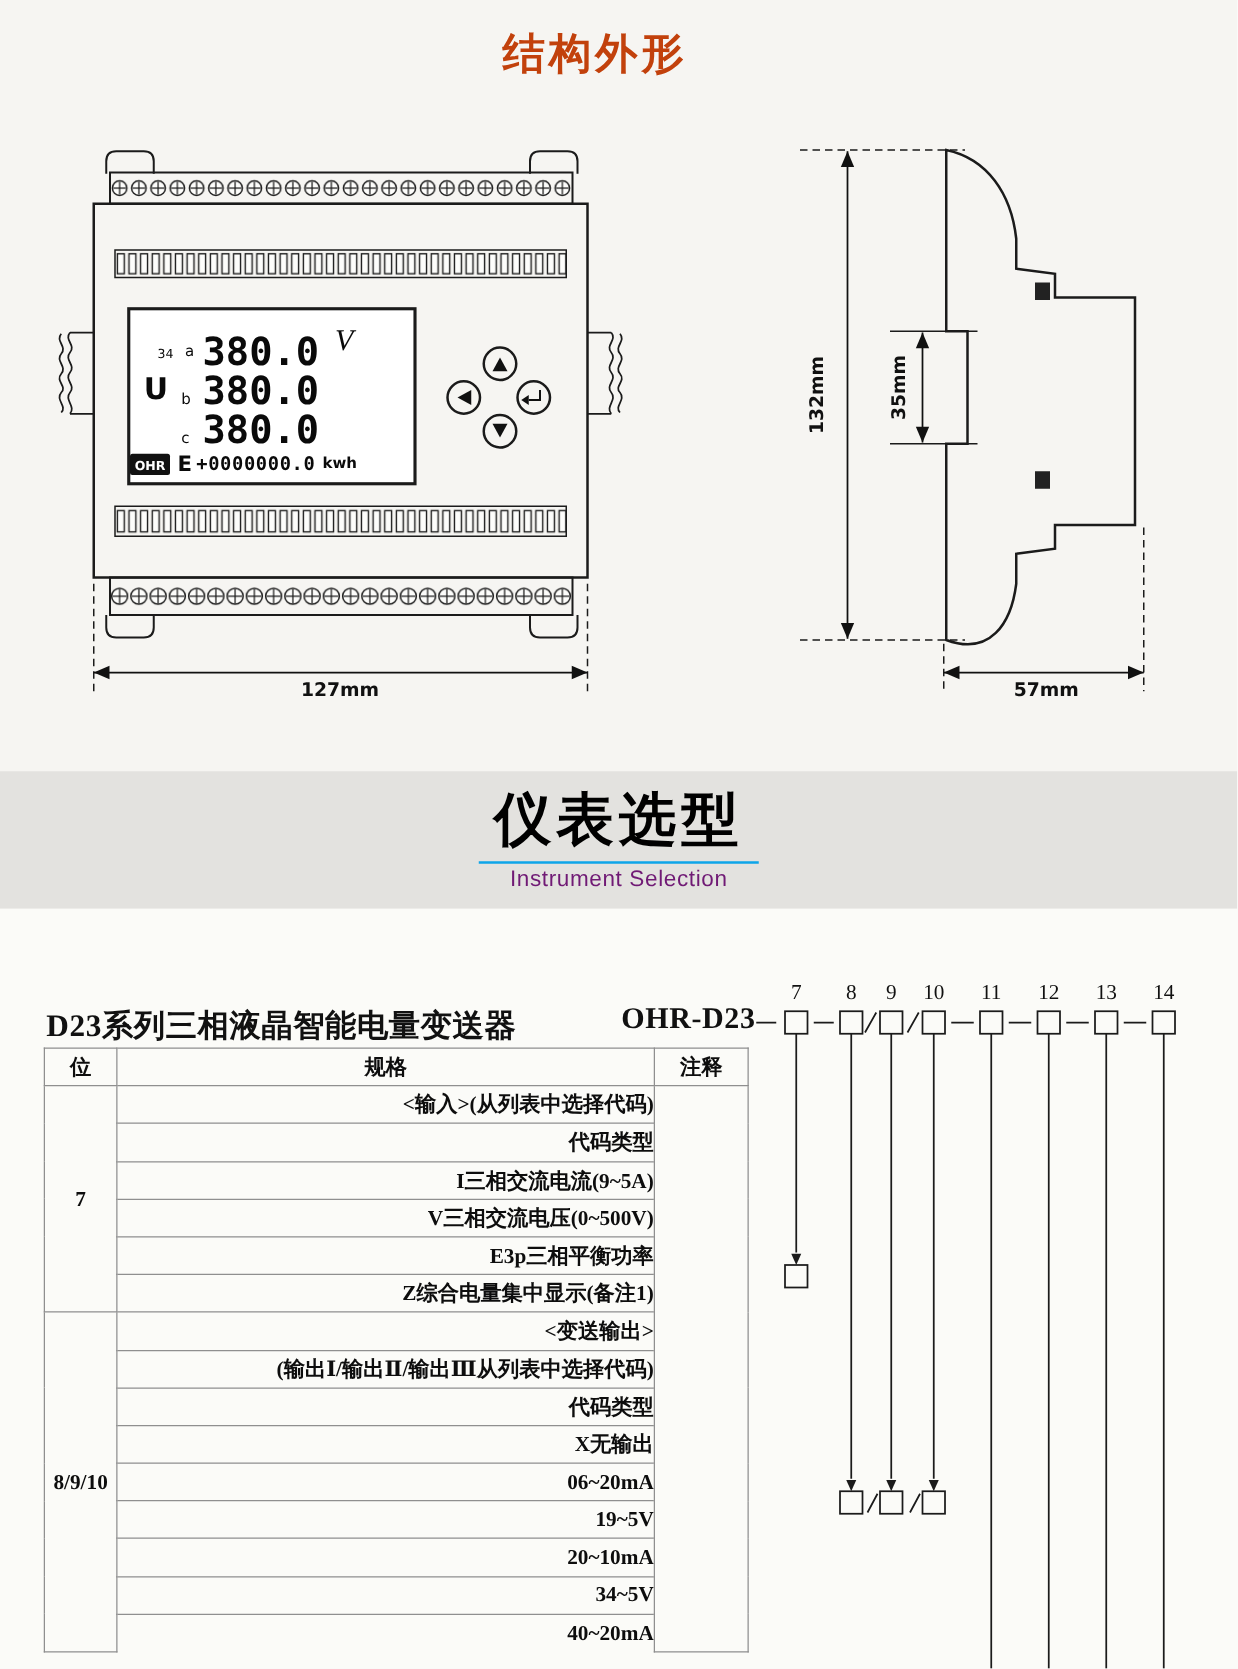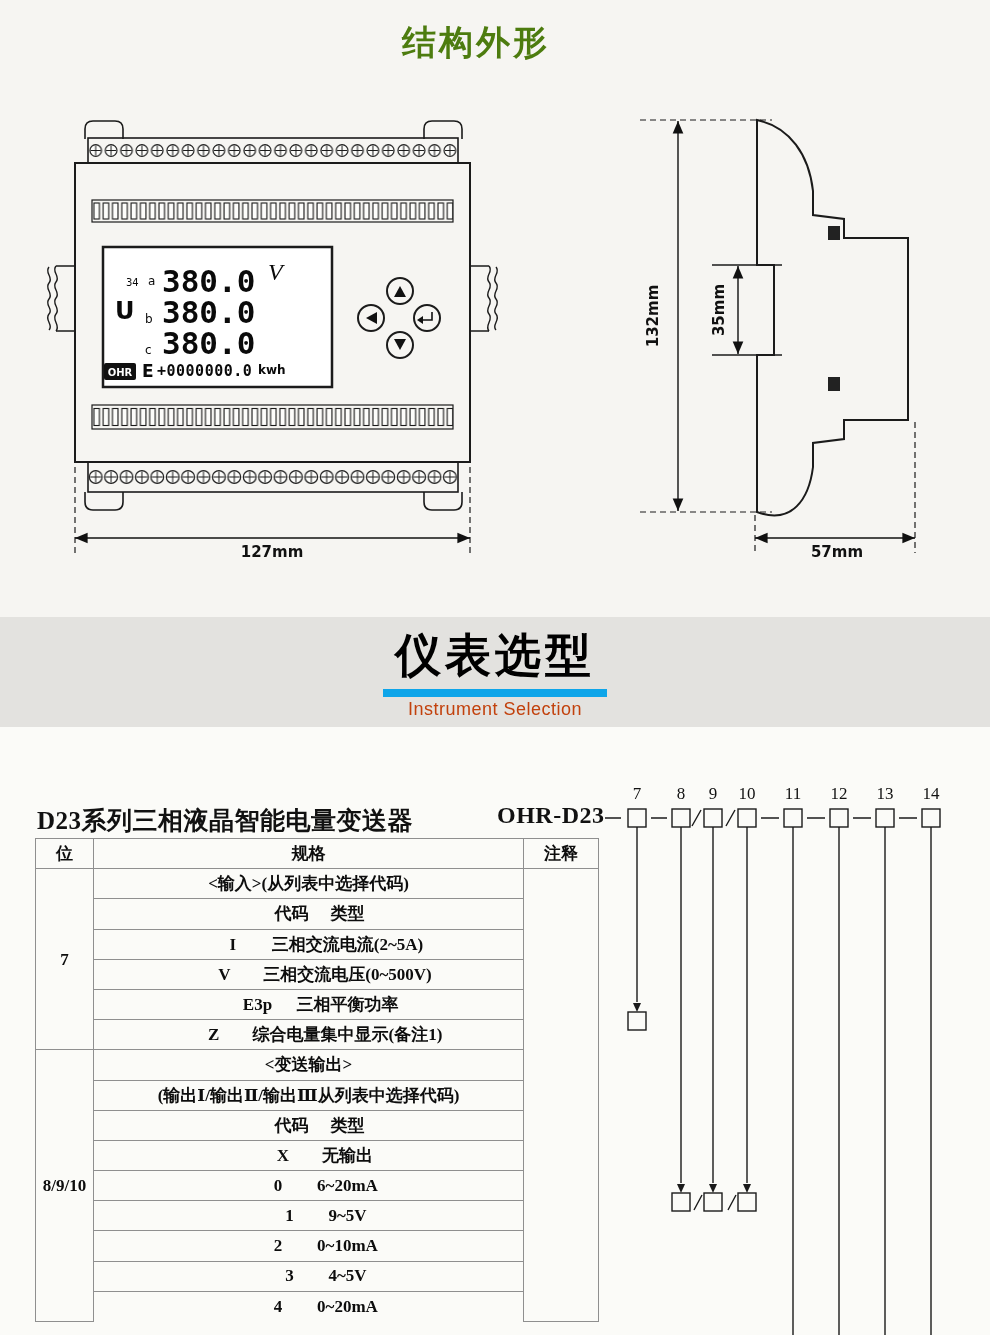--- a/index.html
+++ b/index.html
@@ -4,42 +4,42 @@
 <style>
   *{margin:0;padding:0;box-sizing:border-box}
   html,body{width:990px;height:1335px;background:#fff}
   .page{position:relative;width:990px;height:1335px;overflow:hidden;background:#f6f5f2;
         font-family:"Liberation Sans","DejaVu Sans",sans-serif;color:#111}
   .abs{position:absolute}
 
   
   .top-section{left:0;top:0;width:990px;height:617px;background:#f6f5f2}
   .main-title{left:0;top:20px;width:952px;text-align:center;font-size:34px;font-weight:bold;
-              letter-spacing:3px;color:#4d7c0f}
+              letter-spacing:3px;color:#c2410c}
   .banner{left:0;top:617px;width:990px;height:110px;background:#e3e2df;text-align:center}
   .banner-title{display:inline-block;margin-top:8px;font-size:46px;font-weight:bold;letter-spacing:4px;
-                color:#000;border-bottom:8px solid #0ea5e9;padding:0 12px 2px}
-  .banner-sub{font-size:18px;color:#c2410c;margin-top:2px;letter-spacing:.5px}
+                color:#000;border-bottom:2px solid #0ea5e9;padding:0 12px 2px}
+  .banner-sub{font-size:18px;color:#701a75;margin-top:2px;letter-spacing:.5px}
   .bottom-section{left:0;top:727px;width:990px;height:608px;background:#fbfbf8}
 
   
   .pname{left:37px;top:804px;font-family:"Liberation Serif","DejaVu Serif",serif;
          font-size:25px;font-weight:bold;letter-spacing:.5px}
   .model{left:497px;top:802px;font-family:"Liberation Serif","DejaVu Serif",serif;
          font-size:24px;font-weight:bold;letter-spacing:.5px}
 
   
   .sel-table{position:absolute;left:35px;top:838px;border-collapse:collapse;table-layout:fixed;
              font-family:"Liberation Serif","DejaVu Serif",serif;color:#0d0d0d}
   .c1{width:58px}.c2{width:430px}.c3{width:75px}
   .sel-table th,.sel-table td{border:1px solid #8f8f8f;height:30.2px;font-size:17px;font-weight:bold;
              padding:0;vertical-align:middle;overflow:hidden;white-space:nowrap}
   .sel-table th{text-align:center;background:transparent}
   .th-spec{text-align:left;padding-left:9px}
-  .spec{text-align:center;padding-left:9px}
+  .spec{text-align:right;padding-left:9px}
   .pos{text-align:center;vertical-align:top;line-height:31px}
   .pos2{font-size:15px}
   .spec .code{display:inline-block;width:78px}
   .sel-table tr:last-child td{border-bottom:none}
 
   
   .dim-label{font-family:"DejaVu Sans",sans-serif;font-size:15px;font-weight:bold;fill:#111}
   .lcd-big{font-family:"DejaVu Sans Mono",monospace;font-size:31px;font-weight:bold;fill:#0a0a0a}
   .lcd-seg{font-family:"DejaVu Sans Mono",monospace;font-size:15px;font-weight:bold;fill:#0a0a0a;letter-spacing:.5px}
   .lcd-sm{font-family:"DejaVu Sans",sans-serif;fill:#0a0a0a}
@@ -212,21 +212,21 @@
         <td class="spec">&lt;输入&gt;(从列表中选择代码)</td>
         <td class="note" rowspan="15"></td>
       </tr>
       <tr>
         <td class="spec">
           <span class="code">代码</span><span>类型</span>
         </td>
       </tr>
       <tr>
         <td class="spec">
-          <span class="code">I</span><span>三相交流电流(2~5A)</span>
+          <span class="code">I</span><span>三相交流电流(9~5A)</span>
         </td>
       </tr>
       <tr>
         <td class="spec">
           <span class="code">V</span><span>三相交流电压(0~500V)</span>
         </td>
       </tr>
       <tr>
         <td class="spec">
           <span class="code">E3p</span><span>三相平衡功率</span>

